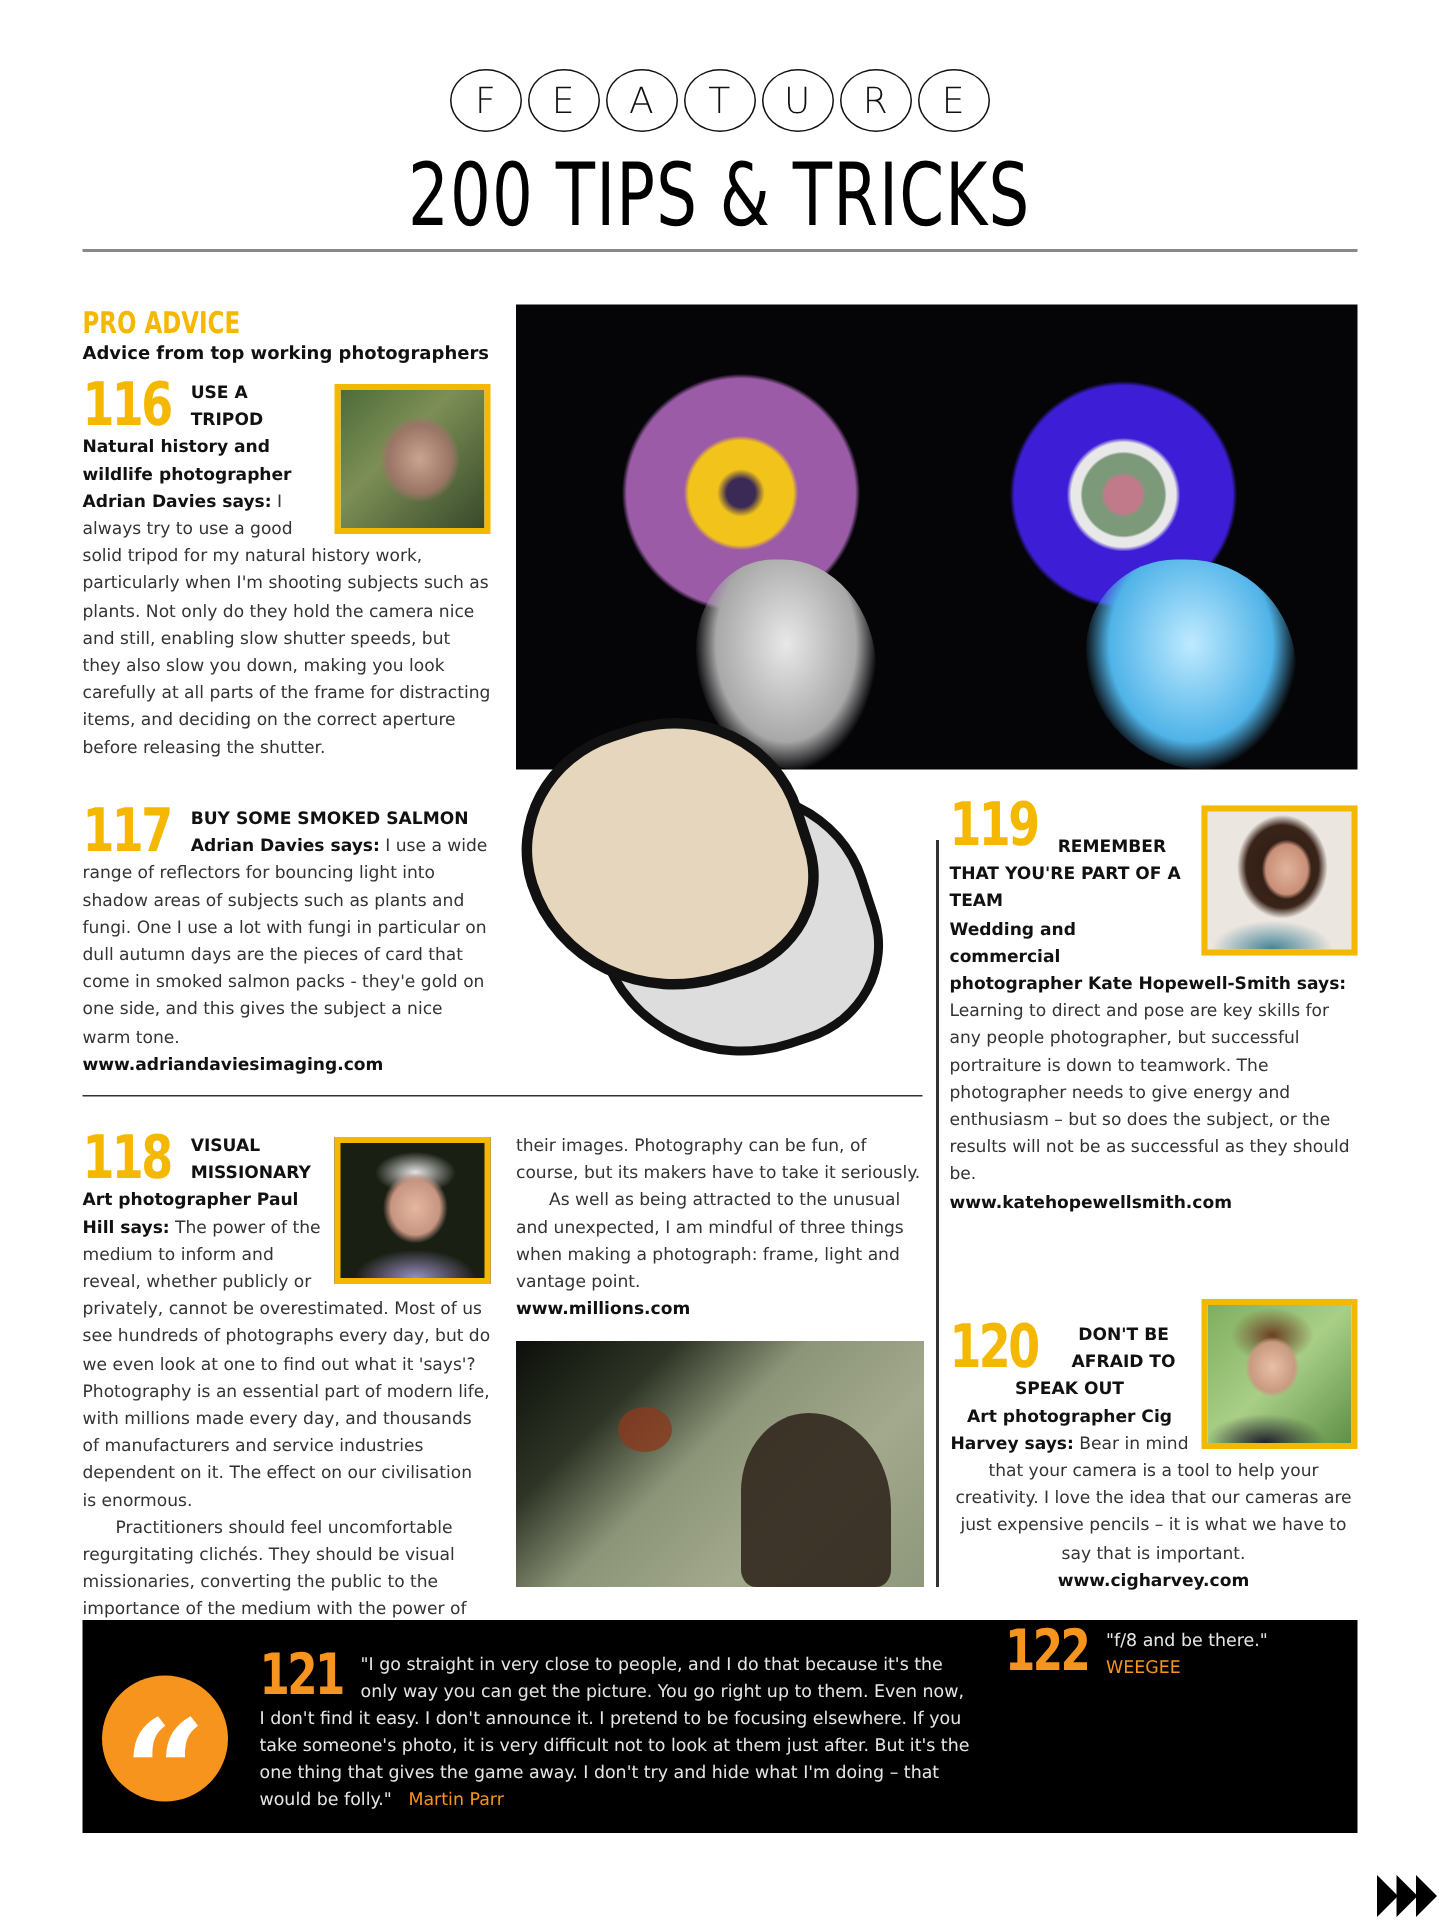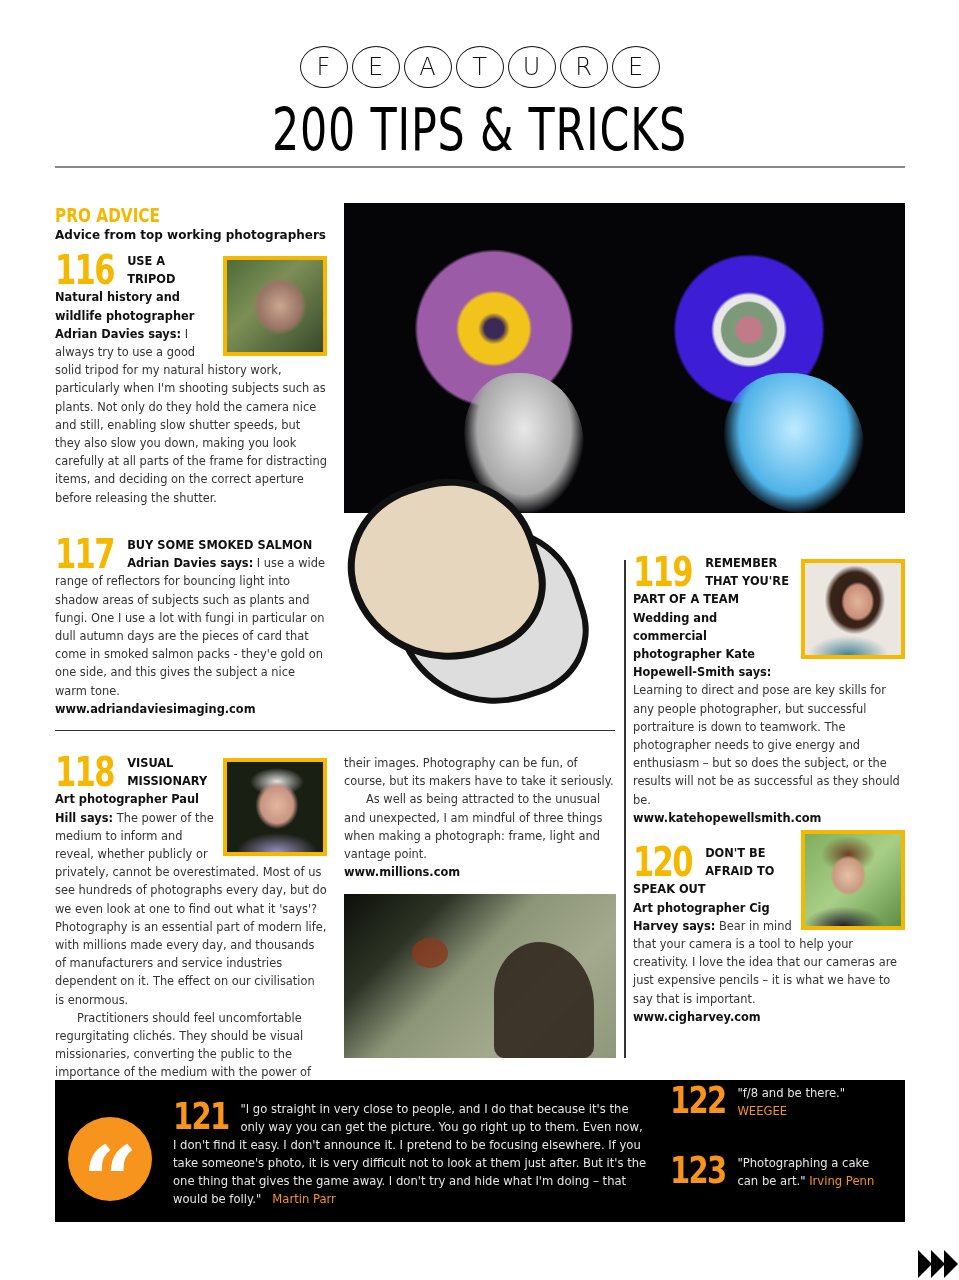--- a/index.html
+++ b/index.html
@@ -100,30 +100,30 @@
   <span style="display:block;">their images. Photography can be fun, of course, but its makers have to take it seriously.</span>
   <span class="indent">As well as being attracted to the unusual and unexpected, I am mindful of three things when making a photograph: frame, light and vantage point.</span>
   <a class="url">www.millions.com</a>
 </div>
 
 <div class="img" style="top:894px; left:344px; width:272px; height:164px; background: linear-gradient(135deg, #0c0f0a 0%, #2e3526 25%, #8d9579 45%, #a2a98c 70%, #8f977c 100%);">
   <div style="position:absolute; left:150px; top:48px; width:100px; height:116px; border-radius:45% 55% 10% 10%; background:#2b2118; opacity:0.85;"></div>
   <div style="position:absolute; left:68px; top:44px; width:36px; height:30px; border-radius:50%; background:#8a3a1e; opacity:0.8;"></div>
 </div>
 
-<div class="block txt" style="top:554px; left:633px; width:272px;">
+<div class="block txt" style="top:532px; left:633px; width:272px;">
   <div class="portrait" style="width:104px; height:100px; margin-top:5px; background: radial-gradient(ellipse 24% 30% at 55% 42%, #e2b49c 0%, #c98f78 60%, transparent 72%), radial-gradient(ellipse 42% 50% at 52% 40%, #2b1a14 0%, #3a2419 60%, transparent 75%), radial-gradient(ellipse 60% 30% at 45% 100%, #3f8296 0%, transparent 70%), #ece6e0;"></div>
   <span class="num">119</span>
-  <span class="head" style="display:block;">REMEMBER THAT YOU'RE PART OF A TEAM</span>
+  <span class="head" style="display:block;margin-top:23px;">REMEMBER THAT YOU'RE PART OF A TEAM</span>
   <b style="display:block;">Wedding and commercial photographer Kate Hopewell-Smith says:</b>
   <span>Learning to direct and pose are key skills for any people photographer, but successful portraiture is down to teamwork. The photographer needs to give energy and enthusiasm – but so does the subject, or the results will not be as successful as they should be.</span>
   <a class="url">www.katehopewellsmith.com</a>
 </div>
 
-<div class="block txt" style="top:844px; left:633px; width:272px;">
+<div class="block txt" style="top:880px; left:633px; width:272px;text-align:center;">
   <div class="portrait" style="width:104px; height:100px; margin-top:-14px; background: radial-gradient(ellipse 26% 30% at 45% 45%, #e6c0a6 0%, #c99a80 60%, transparent 72%), radial-gradient(ellipse 40% 28% at 45% 22%, #6e3f24 0%, transparent 72%), radial-gradient(ellipse 60% 30% at 40% 100%, #231e2e 0%, transparent 70%), linear-gradient(135deg, #7fae5e 0%, #a9cf87 50%, #5f8f46 100%);"></div>
   <span class="num">120</span>
   <span class="head" style="display:block;">DON'T BE AFRAID TO SPEAK OUT</span>
   <b>Art photographer Cig Harvey says:</b>
   <span>Bear in mind that your camera is a tool to help your creativity. I love the idea that our cameras are just expensive pencils – it is what we have to say that is important.</span>
   <a class="url">www.cigharvey.com</a>
 </div>
 
 <div class="quote-band">
   <div class="qcircle">“</div>
@@ -134,24 +134,19 @@
     <span>&nbsp;</span>
     <span class="q-author">Martin Parr</span>
   </div>
 
   <div class="block q-txt" style="top:4px; left:615px; width:200px;">
     <span class="q-num">122</span>
     <span style="display:block;">"f/8 and be there."</span>
     <span class="q-author">WEEGEE</span>
   </div>
 
-  <div class="block q-txt" style="top:74px; left:615px; width:215px;">
-    <span class="q-num">123</span>
-    <span>"Photographing a cake can be art."</span>
-    <span class="q-author">Irving Penn</span>
-  </div>
 </div>
 
 <div class="next-arrows">
   <span></span>
   <span></span>
   <span></span>
 </div>
 
 </body></html>

